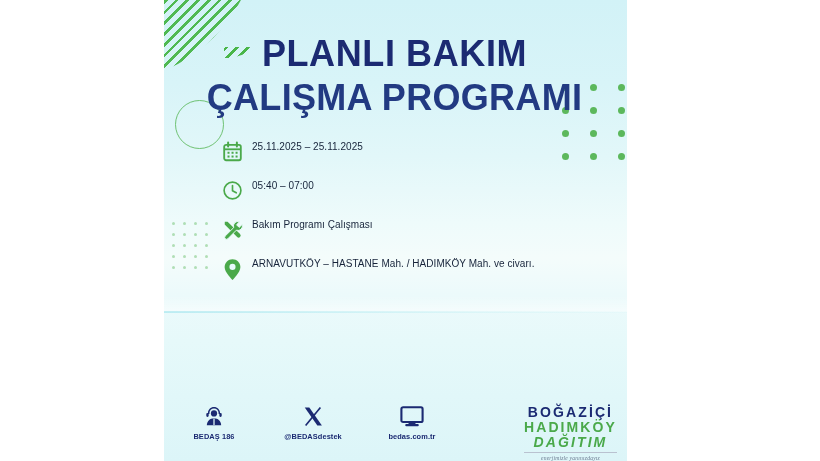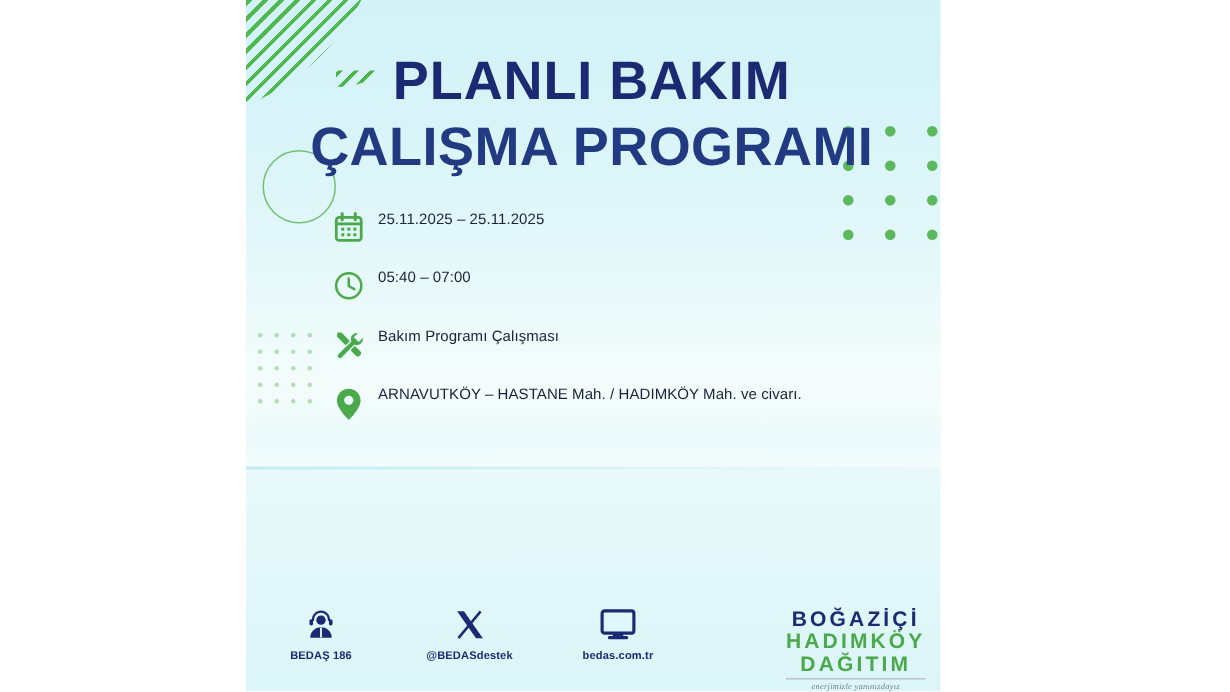--- a/index.html
+++ b/index.html
@@ -226,21 +226,21 @@
   }
   .logo-line {
     font-size: 14px;
     font-weight: bold;
     letter-spacing: 2.1px;
     line-height: 1.08;
     font-family: "Liberation Sans", sans-serif;
   }
   #logo-line-1 { color: #1b2a72; }
   #logo-line-2 { color: #4aa94a; }
-  #logo-line-3 { color: #4aa94a; }
+  #logo-line-3 { color: #4aa94a; font-style: italic; }
   #logo-tagline {
     margin-top: 2px;
     font-size: 5.6px;
     color: #6b7a90;
     font-style: italic;
     letter-spacing: .2px;
     border-top: .6px solid #b9c2d0;
     padding-top: 1.5px;
     font-family: "Liberation Serif", serif;
   }

